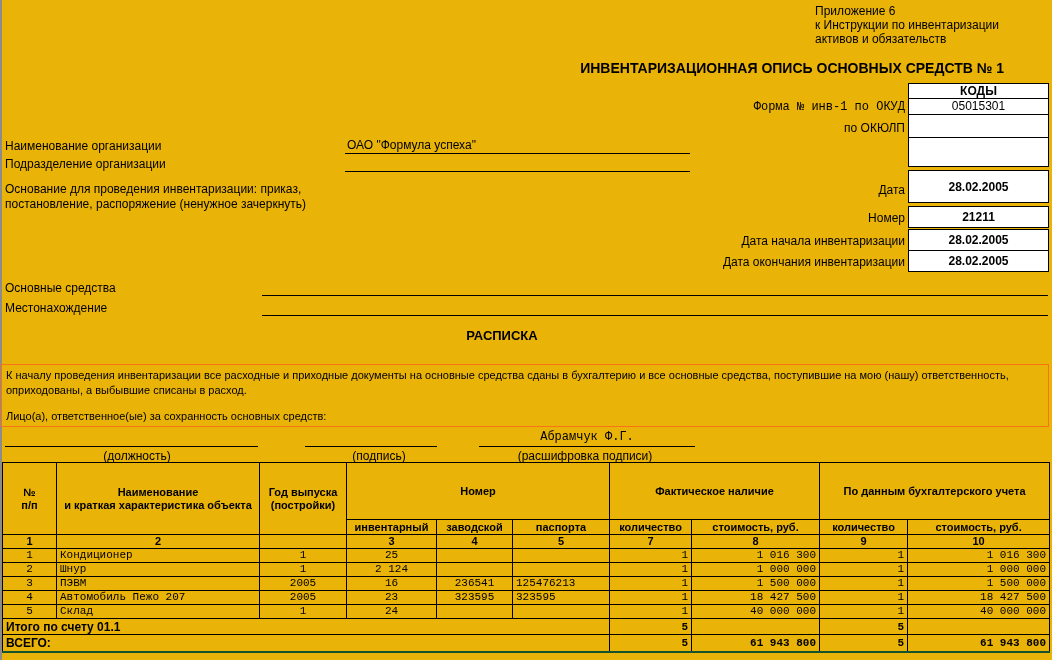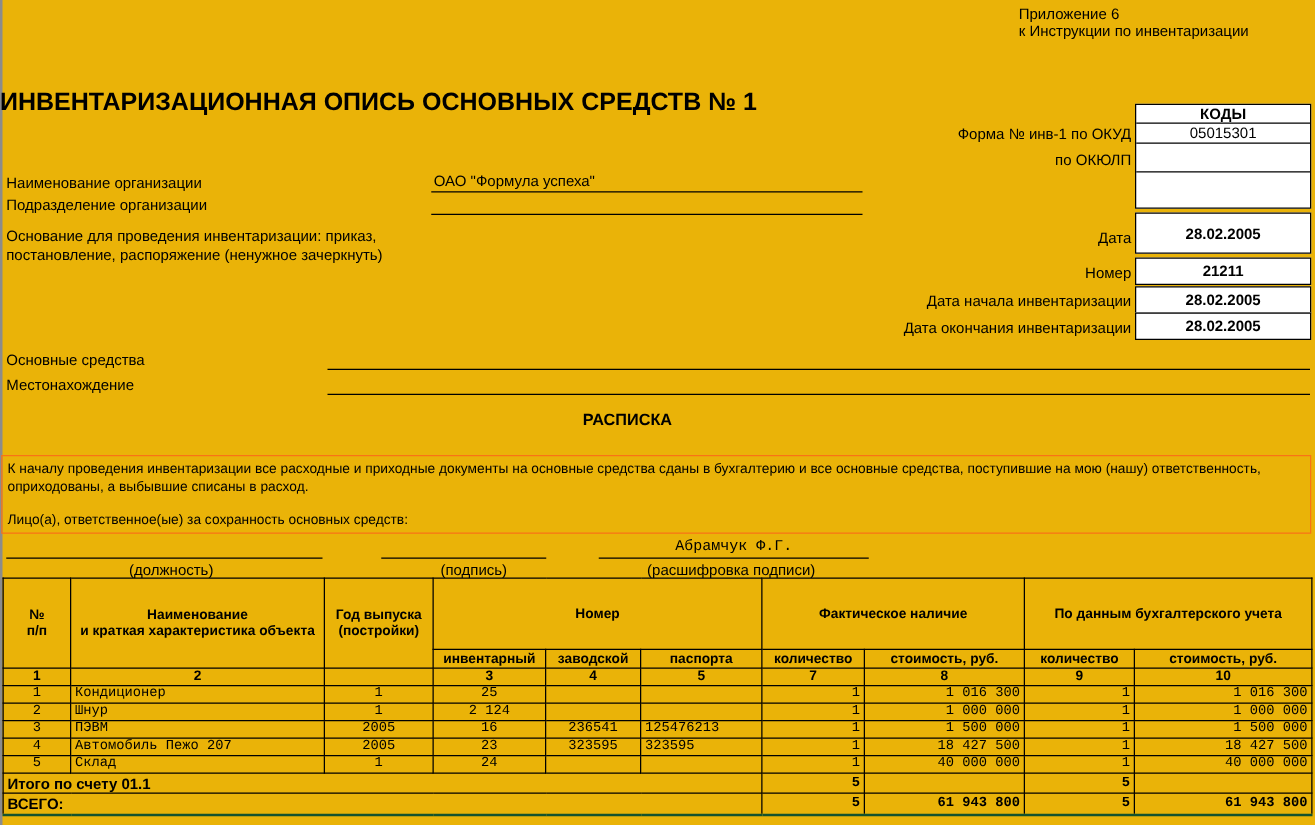--- a/index.html
+++ b/index.html
@@ -5,21 +5,21 @@
   * { margin:0; padding:0; box-sizing:border-box; }
   html,body { background:#ffffff; }
   .page {
     position:relative; width:1052px; height:660px; background:#eab308;
     font-family:"Liberation Sans", sans-serif; font-size:12px; color:#000;
     overflow:hidden;
   }
   .abs { position:absolute; }
   .left-edge { position:absolute; left:0; top:0; width:2px; height:660px; background:#8c8c8c; }
   .appendix { left:815px; top:4px; width:235px; line-height:14px; }
-  .form-title { left:0; top:71px; width:1004px; text-align:left; font-weight:bold; font-size:20px; }
+  .form-title { left:0; top:60px; width:1004px; text-align:right; font-weight:bold; font-size:14px; }
   .rlabel { right:147px; text-align:right; white-space:nowrap; }
   .llabel { left:5px; white-space:nowrap; }
   .cbox { position:absolute; left:908px; width:141px; border:1px solid #000; background:#fff; }
   .cbox .val { display:flex; align-items:center; justify-content:center; width:100%; height:100%;font-weight:bold; }
   .codes-group { top:83px; }
   .codes-group .row { border-top:1px solid #000; text-align:center; }
   .codes-group .row:first-child { border-top:none; }
   .underline { position:absolute; height:1px; background:#000; }
   .receipt-box {
     left:1px; top:364px; width:1048px; height:63px;
@@ -65,31 +65,32 @@
 </style>
 </head>
 <body>
 
 <div class="page">
   <div class="left-edge"></div>
 
   <div class="abs appendix">
     <div>Приложение 6</div>
     <div>к Инструкции по инвентаризации</div>
+    <div>активов и обязательств</div>
   </div>
 
   <div class="abs form-title">ИНВЕНТАРИЗАЦИОННАЯ ОПИСЬ ОСНОВНЫХ СРЕДСТВ № 1</div>
 
   <div class="cbox codes-group">
     <div class="row" style="height:14px; font-weight:bold;">КОДЫ</div>
     <div class="row" style="height:16px;">05015301</div>
     <div class="row" style="height:23px;"></div>
     <div class="row" style="height:29px;"></div>
   </div>
-  <div class="abs rlabel" style="top:100px;">Форма № инв-1 по ОКУД</div>
+  <div class="abs rlabel" style="top:100px;font-family:Liberation Mono, monospace;">Форма № инв-1 по ОКУД</div>
   <div class="abs rlabel" style="top:121px;">по ОКЮЛП</div>
 
   <div class="cbox" style="top:170px; height:33px;">
     <div class="val">28.02.2005</div>
   </div>
   <div class="abs rlabel" style="top:183px;">Дата</div>
 
   <div class="cbox" style="top:206px; height:22px;">
     <div class="val">21211</div>
   </div>

